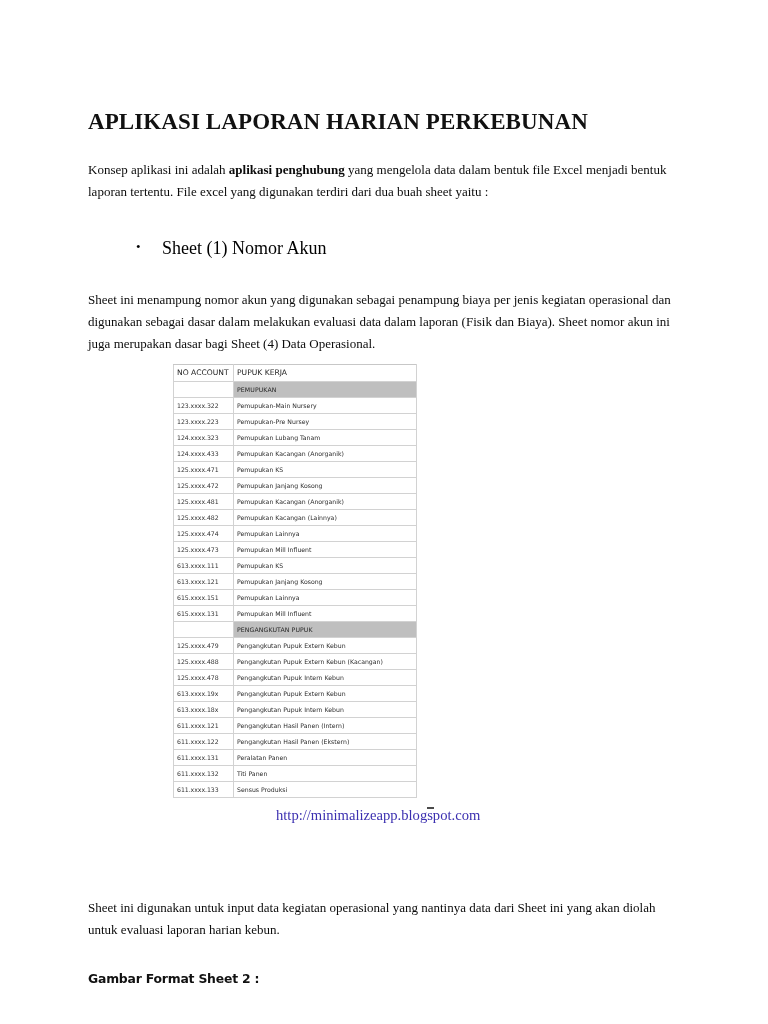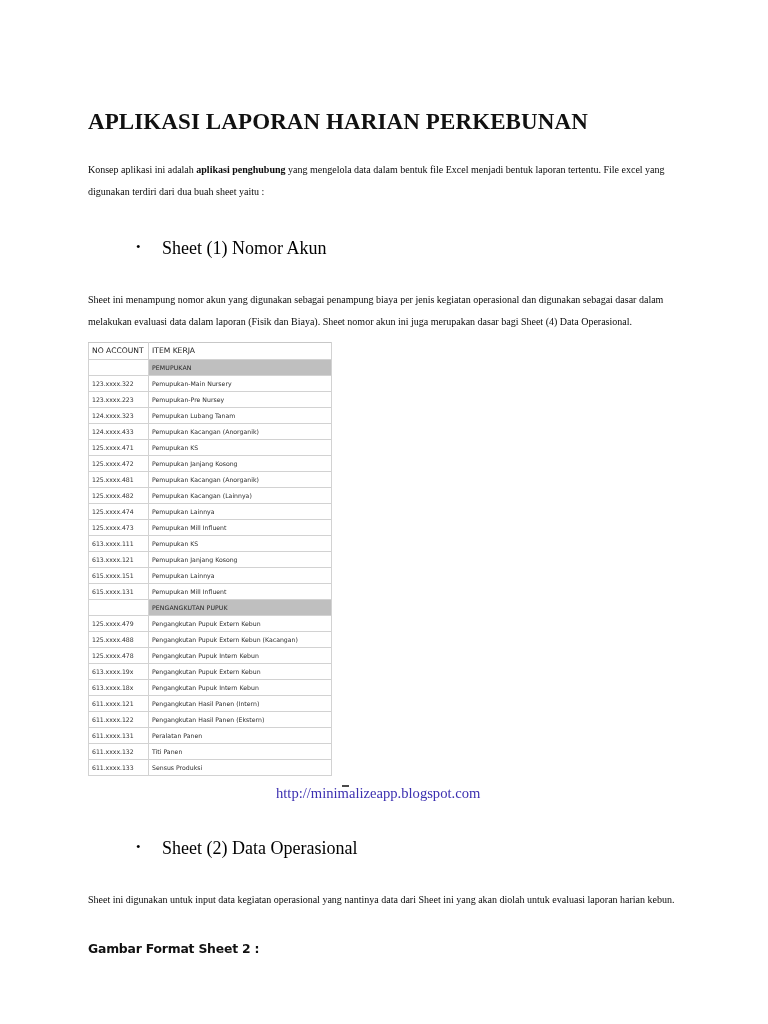--- a/index.html
+++ b/index.html
@@ -32,21 +32,21 @@
     font-weight: bold;
     line-height: 31px;
     letter-spacing: 0.1px;
     margin: 0 0 22px 0;
     color: #111111;
   }
   .doc-title .line { display: block; }
 
   
   p.body-par {
-    font-size: 10px;
+    font-size: 13px;
     line-height: 22px;
     margin: 0 0 0 0;
     text-align: left;
     color: #0b0b0b;
   }
   p.body-par b { font-weight: bold; }
   .gap-md { height: 30px; }
   .gap-lg { height: 34px; }
 
   
@@ -70,20 +70,21 @@
     line-height: 22px;
   }
 
   
   .sheet-wrap {
     margin: 9px 0 0 0;
     display: flex;
     justify-content: flex-start;
   }
   .sheet-inner {
+    margin-left: 85px;
     position: relative;
   }
   table.sheet {
     border-collapse: collapse;
     table-layout: fixed;
     width: 243px;
     background: #ffffff;
     font-family: "DejaVu Sans", "Liberation Sans", sans-serif;
   }
   table.sheet col.c-acct { width: 60px; }
@@ -131,21 +132,21 @@
     position: absolute;
     right: -17px;
     bottom: -11px;
     width: 7px;
     height: 2px;
     background: #4a4a4a;
   }
 
   
   .sheet-link {
-    margin: 7px 0 0 0;
+    margin: 7px 0 8px 0;
     text-align: left;
     padding-left: 188px;
   }
   .sheet-link a {
     color: #3b2fb0;
     text-decoration: none;
     font-size: 14.6px;
     line-height: 20px;
     font-family: "Liberation Serif", "DejaVu Serif", serif;
   }
@@ -184,21 +185,21 @@
   <div class="sheet-wrap">
     <div class="sheet-inner">
       <table class="sheet">
         <colgroup>
           <col class="c-acct">
           <col class="c-item">
         </colgroup>
         <thead>
           <tr class="hdr">
             <th>NO ACCOUNT</th>
-            <th>ITEM KERJA</th>
+            <th>PUPUK KERJA</th>
           </tr>
         </thead>
         <tbody>
             <tr class="group">
               <td class="acct"></td>
               <td class="item">PEMUPUKAN</td>
             </tr>
             <tr>
               <td class="acct">123.xxxx.322</td>
               <td class="item">Pemupukan-Main Nursery</td>
@@ -304,23 +305,20 @@
       <div class="sheet-artifact"></div>
     </div>
   </div>
 
   <div class="sheet-link">
     <a href="#">http://minimalizeapp.blogspot.com</a>
   </div>
 
   <div class="gap-lg"></div>
 
-  <ul class="bullets">
-    <li>Sheet (2) Data Operasional</li>
-  </ul>
 
   <div class="gap-md"></div>
 
   <p class="body-par">Sheet ini digunakan untuk input data kegiatan operasional yang nantinya data dari Sheet ini yang akan diolah untuk evaluasi laporan harian kebun.</p>
 
   <div class="gap-md"></div>
 
   <p class="caption-bold">Gambar Format Sheet 2 :</p>
 
 </div>

